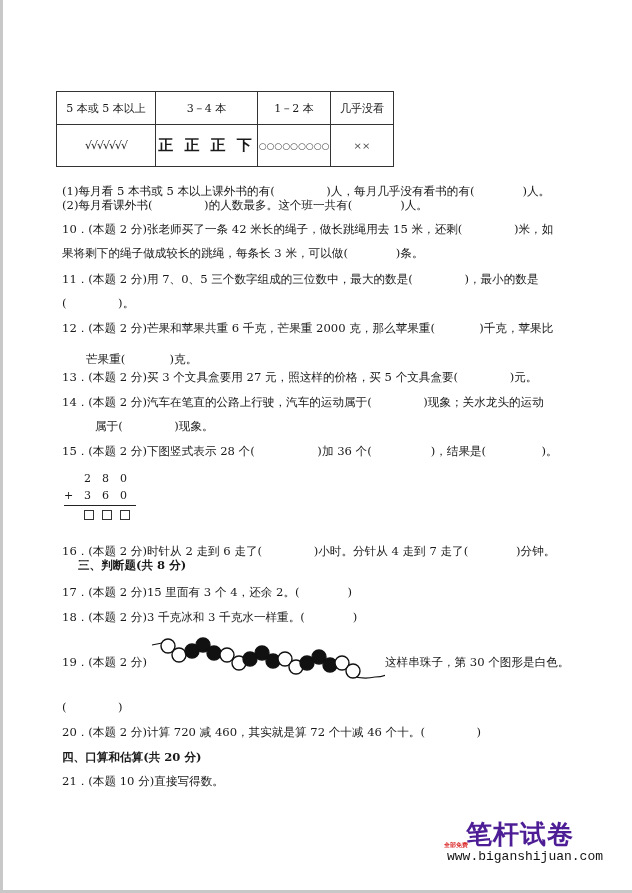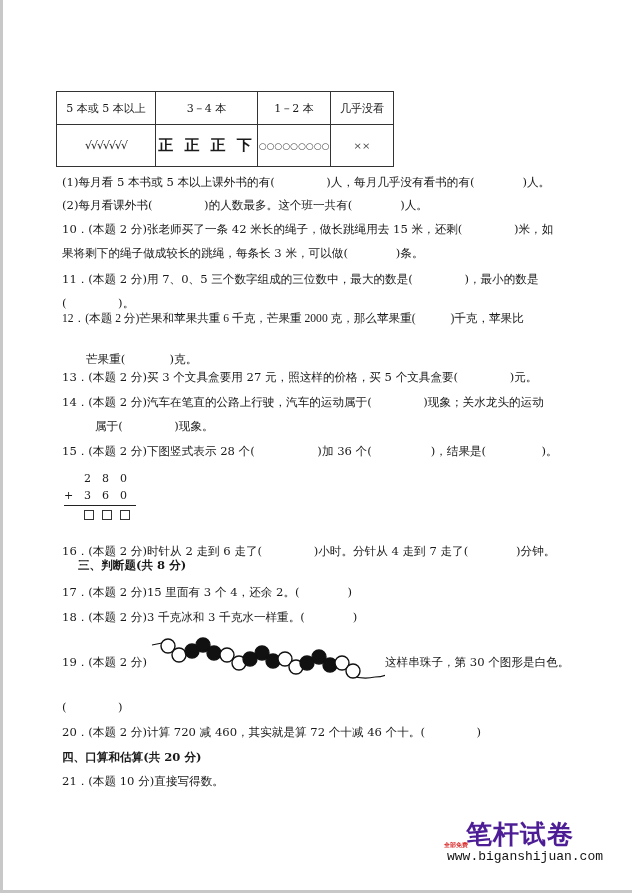--- a/index.html
+++ b/index.html
@@ -79,27 +79,27 @@
   </tr>
   <tr class="body">
     <td class="c1 tally-check">√√√√√√√</td>
     <td class="c2 tally-zheng">正 正 正 下</td>
     <td class="c3 tally-circle">○○○○○○○○○</td>
     <td class="c4 tally-cross">××</td>
   </tr>
 </tbody>
   </table>
 
-<div class="line" style="top:175px;">(1)每月看 5 本书或 5 本以上课外书的有(              )人，每月几乎没有看书的有(             )人。</div>
+<div class="line" style="top:184px;">(1)每月看 5 本书或 5 本以上课外书的有(              )人，每月几乎没有看书的有(             )人。</div>
 <div class="line" style="top:198px;">(2)每月看课外书(              )的人数最多。这个班一共有(             )人。</div>
 <div class="line" style="top:222px;text-align:center;">10．(本题 2 分)张老师买了一条 42 米长的绳子，做长跳绳用去 15 米，还剩(              )米，如</div>
 <div class="line" style="top:246px;">果将剩下的绳子做成较长的跳绳，每条长 3 米，可以做(             )条。</div>
 <div class="line" style="top:272px;">11．(本题 2 分)用 7、0、5 三个数字组成的三位数中，最大的数是(              )，最小的数是</div>
 <div class="line" style="top:296px;">(              )。</div>
-<div class="line" style="top:312px;font-family:Liberation Serif, serif;">12．(本题 2 分)芒果和苹果共重 6 千克，芒果重 2000 克，那么苹果重(            )千克，苹果比</div>
+<div class="line" style="top:321px;">12．(本题 2 分)芒果和苹果共重 6 千克，芒果重 2000 克，那么苹果重(            )千克，苹果比</div>
 <div class="line" style="top:352px;margin-left:24px;">芒果重(            )克。</div>
 <div class="line" style="top:370px;">13．(本题 2 分)买 3 个文具盒要用 27 元，照这样的价格，买 5 个文具盒要(              )元。</div>
 <div class="line" style="top:395px;">14．(本题 2 分)汽车在笔直的公路上行驶，汽车的运动属于(              )现象；关水龙头的运动</div>
 <div class="line" style="top:419px;margin-left:33px;">属于(              )现象。</div>
 <div class="line" style="top:444px;">15．(本题 2 分)下图竖式表示 28 个(                 )加 36 个(                )，结果是(               )。</div>
 
 <div class="vert">
   <div class="row">
     <span class="d" style="left:22px;">2</span>
     <span class="d" style="left:40px;">8</span>

